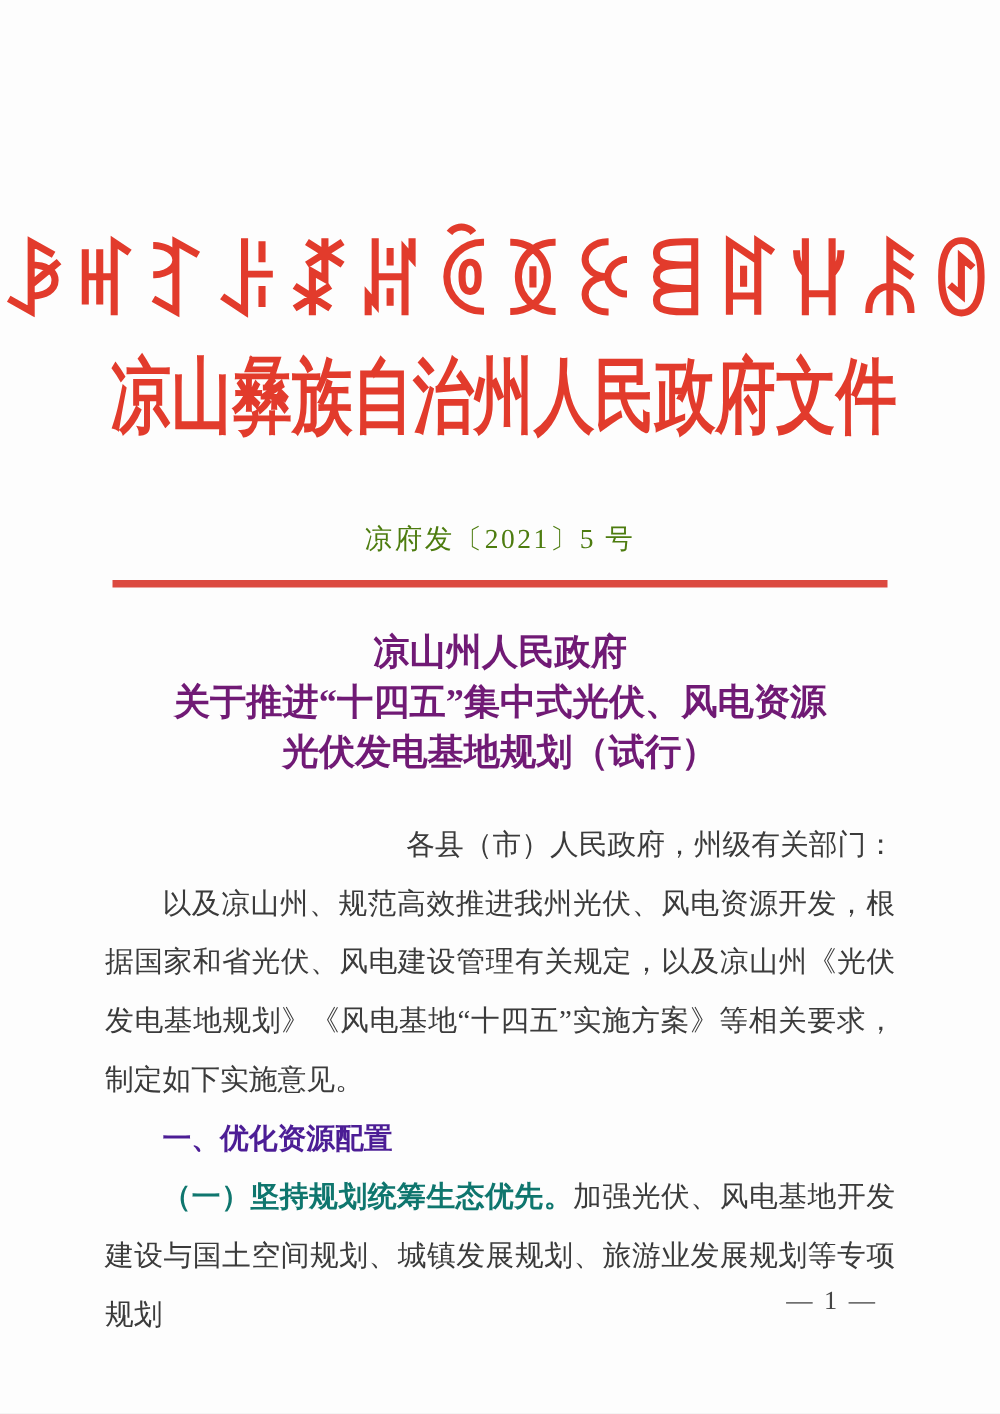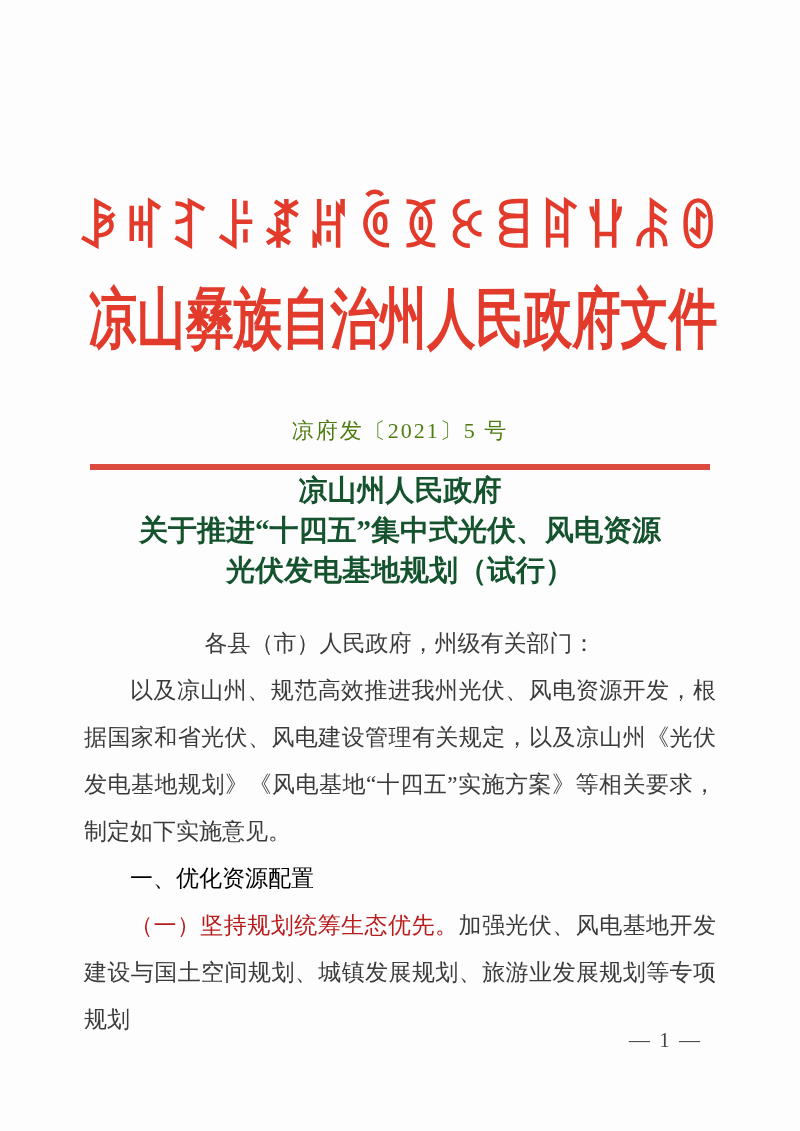--- a/index.html
+++ b/index.html
@@ -21,21 +21,21 @@
 
   
   .letterhead {
     padding-top: 190px;
     text-align: center;
   }
 
   .yi-script-line {
     display: block;
     white-space: nowrap;
-    font-size: 54px;
+    font-size: 68px;
     line-height: 78px;
     font-weight: 700;
     letter-spacing: 4px;
     color: #e23b2c;
     font-family: "DejaVu Sans", "Liberation Sans", sans-serif;
   }
 
   .cn-header-wrap {
     margin-top: 8px;
     text-align: right;
@@ -67,57 +67,58 @@
   .red-rule {
     width: 620px;
     height: 6px;
     margin: 18px auto 0 auto;
     background: #dc4a40;
     border: none;
   }
 
   
   .doc-title {
+    margin-top: 32px;
     text-align: center;
     font-weight: 700;
-    color: #14532d;
+    color: #701a75;
     font-size: 29px;
     line-height: 40px;
   }
 
   
   .doc-body {
     width: 632px;
     margin: 30px auto 0 auto;
     font-size: 23px;
     line-height: 47px;
     color: #3b3b3b;
   }
 
   .salutation {
-    text-align: center;
+    text-align: right;
   }
 
   .para {
     text-indent: 2em;
     text-align: justify;
   }
 
   .section-heading {
     text-indent: 2em;
     font-size: 23px;
     line-height: 47px;
-    font-weight: 400;
-    color: #000000;
+    font-weight: 700;
+    color: #4c1d95;
     font-family: "Liberation Sans", "DejaVu Sans", sans-serif;
   }
 
   .sub-lead {
-    font-weight: 400;
-    color: #b91c1c;
+    font-weight: 700;
+    color: #0f766e;
   }
 
   
   .page-number {
     position: absolute;
     right: 98px;
     bottom: 78px;
     font-size: 21px;
     letter-spacing: 2px;
     color: #454545;

